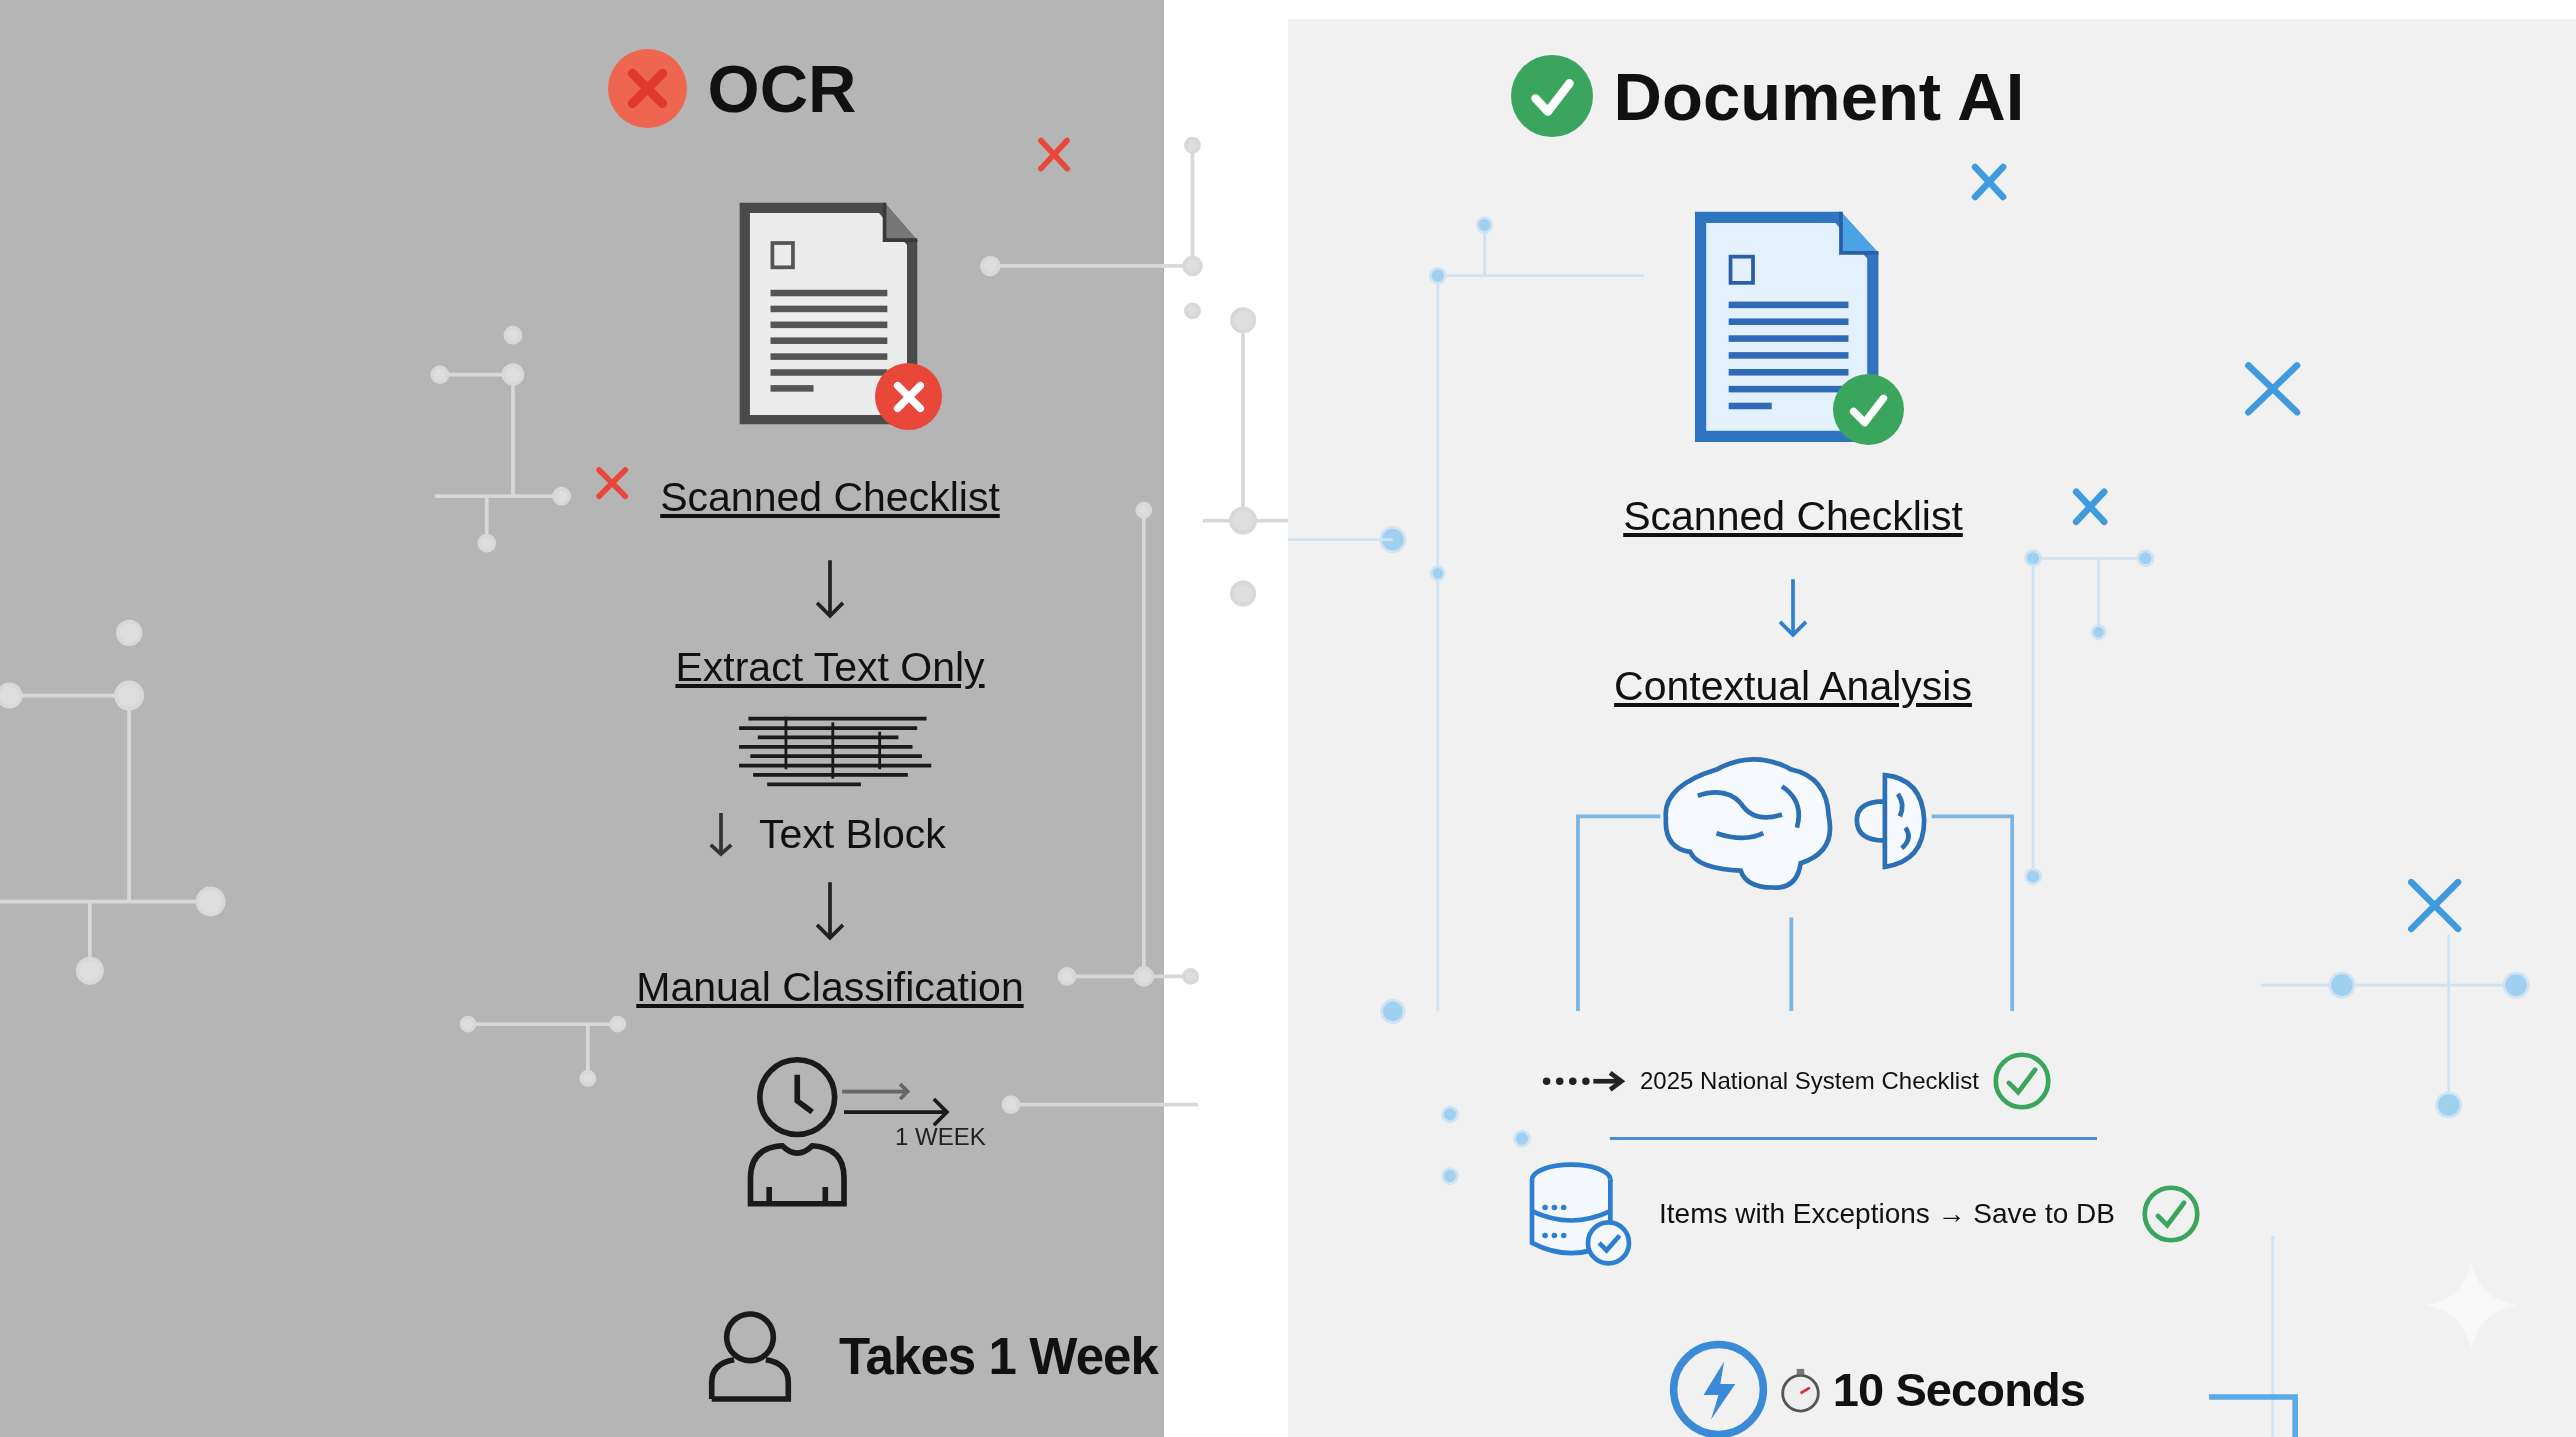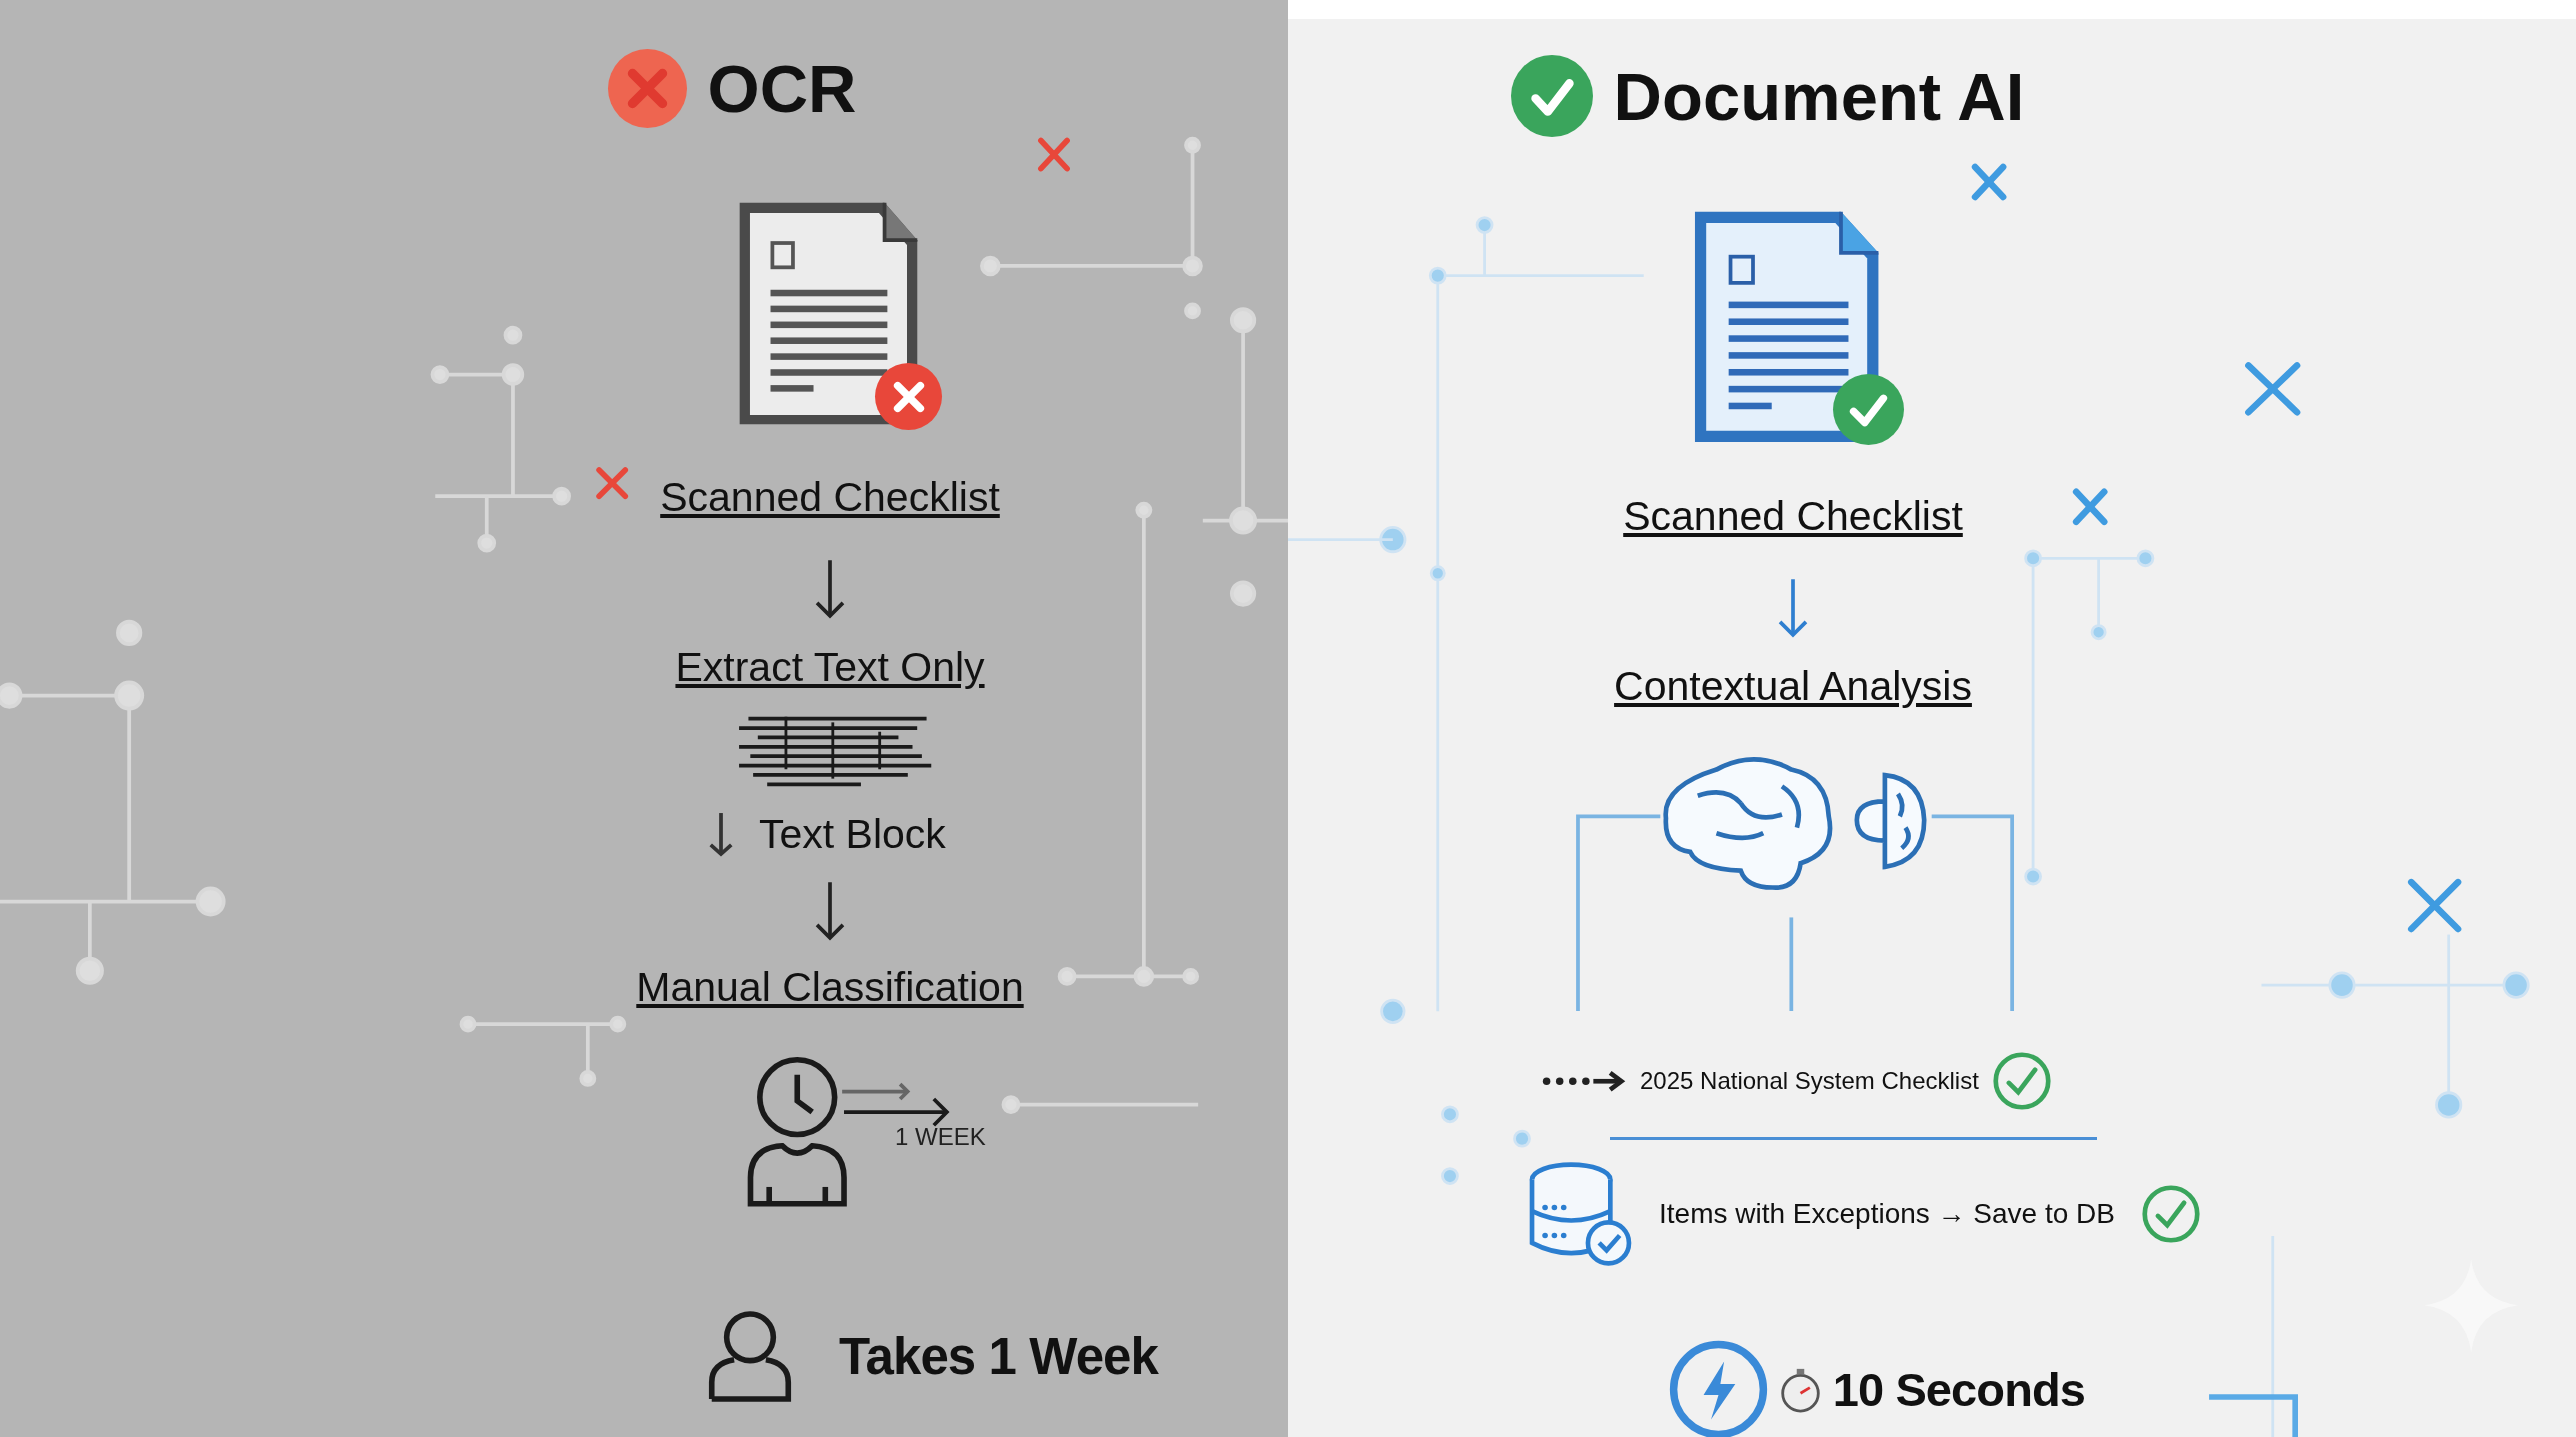--- a/index.html
+++ b/index.html
@@ -1,18 +1,18 @@
 <!DOCTYPE html>
 <html style="font-size:15px"><head>
 <meta charset="utf-8">
 <style>
   html, body { margin:0; padding:0; }
   body { width:2576px; height:1438px; position:relative; overflow:hidden; font-family:"Liberation Sans", sans-serif; }
   .panel { position:absolute; top:0; height:1438px; }
-  .left { left:0; width:1288px; background:#b5b5b5; }
+  .left { left:0; width:1164px; background:#b5b5b5; }
   .right { left:1288px; width:1447px; background:#f1f1f1;margin-top:19px; }
   .abs { position:absolute; }
   .title { position:absolute; font-weight:bold; color:#111; font-size:67px; display:flex; align-items:center; gap:20.6px; }
   .badge { border-radius:50%; display:flex; align-items:center; justify-content:center; }
   .label { position:absolute; color:#111; font-size:41px; white-space:nowrap; transform:translateX(-50%);text-decoration:underline; }
   .arrow { position:absolute; transform:translateX(-50%); }
   svg { display:block; }
 </style>
 </head>
 <body>

